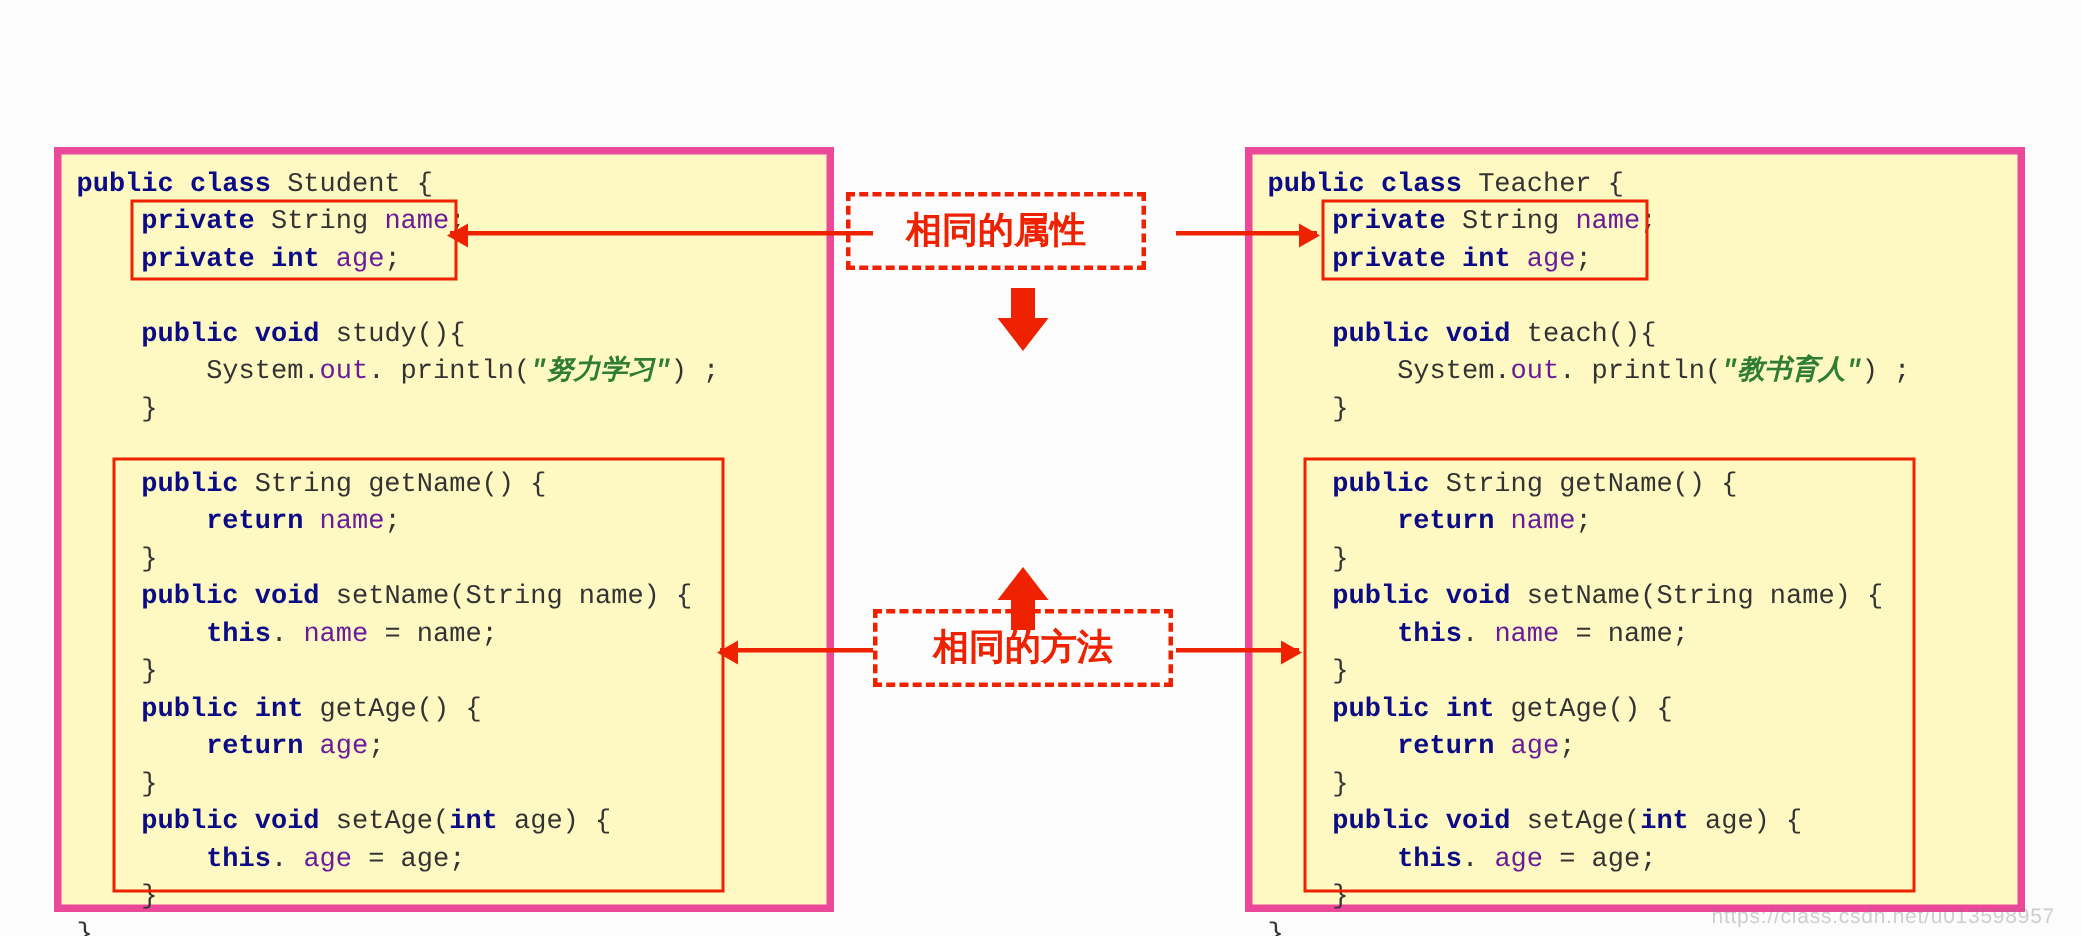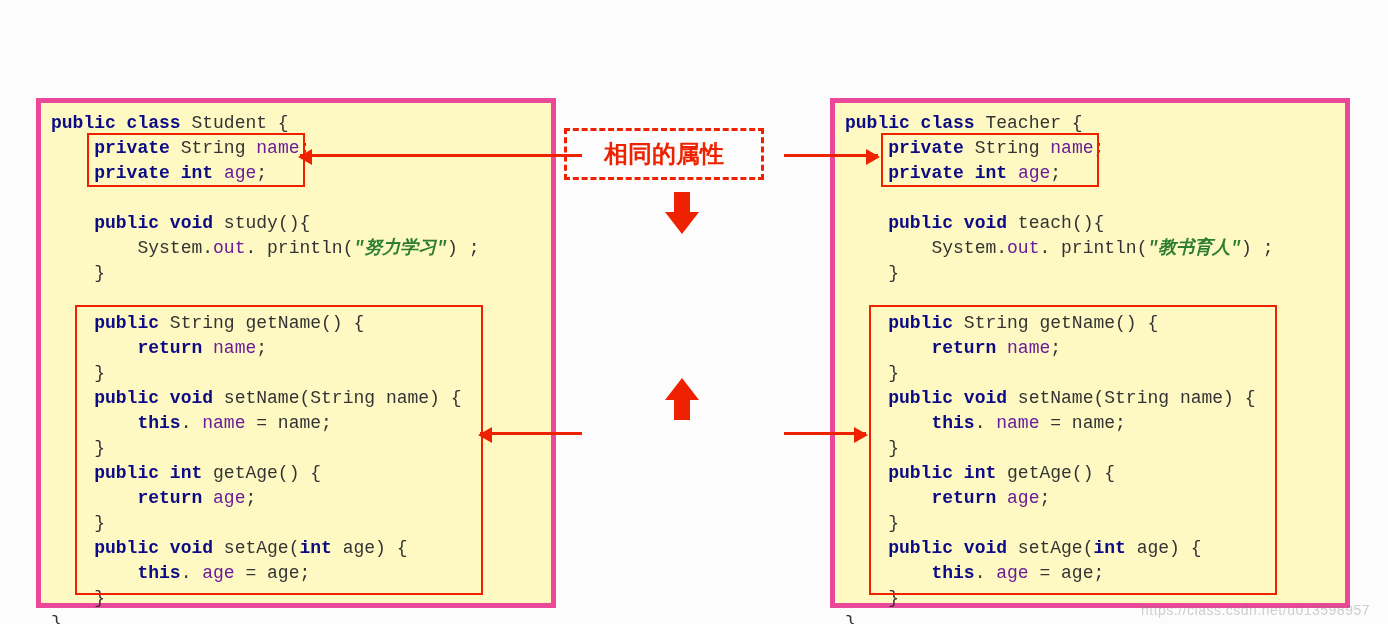--- a/index.html
+++ b/index.html
@@ -181,20 +181,21 @@
     }
     <span class="kw">public void</span> setAge(<span class="kw">int</span> age) {
         <span class="kw">this</span>. <span class="field">age</span> = age;
     }
 }</div>
     <div class="hl" style="left:46px; top:30px; width:218px; height:54px;"></div>
     <div class="hl" style="left:34px; top:202px; width:408px; height:290px;"></div>
   </div>
 
   <div class="center-box box-attr">相同的属性</div>
+  <div class="center-box box-meth">相同的方法</div>
 
   <div class="arrow-h lefthead" style="left:300px; top:154px; width:282px;"></div>
   <div class="arrow-h righthead" style="left:784px; top:154px; width:94px;"></div>
 
   <div class="arrow-h lefthead" style="left:480px; top:432px; width:102px;"></div>
   <div class="arrow-h righthead" style="left:784px; top:432px; width:82px;"></div>
 
   <div class="big-arrow" style="top:192px;">
     <div class="shaft"></div>
       <div class="head"></div>

